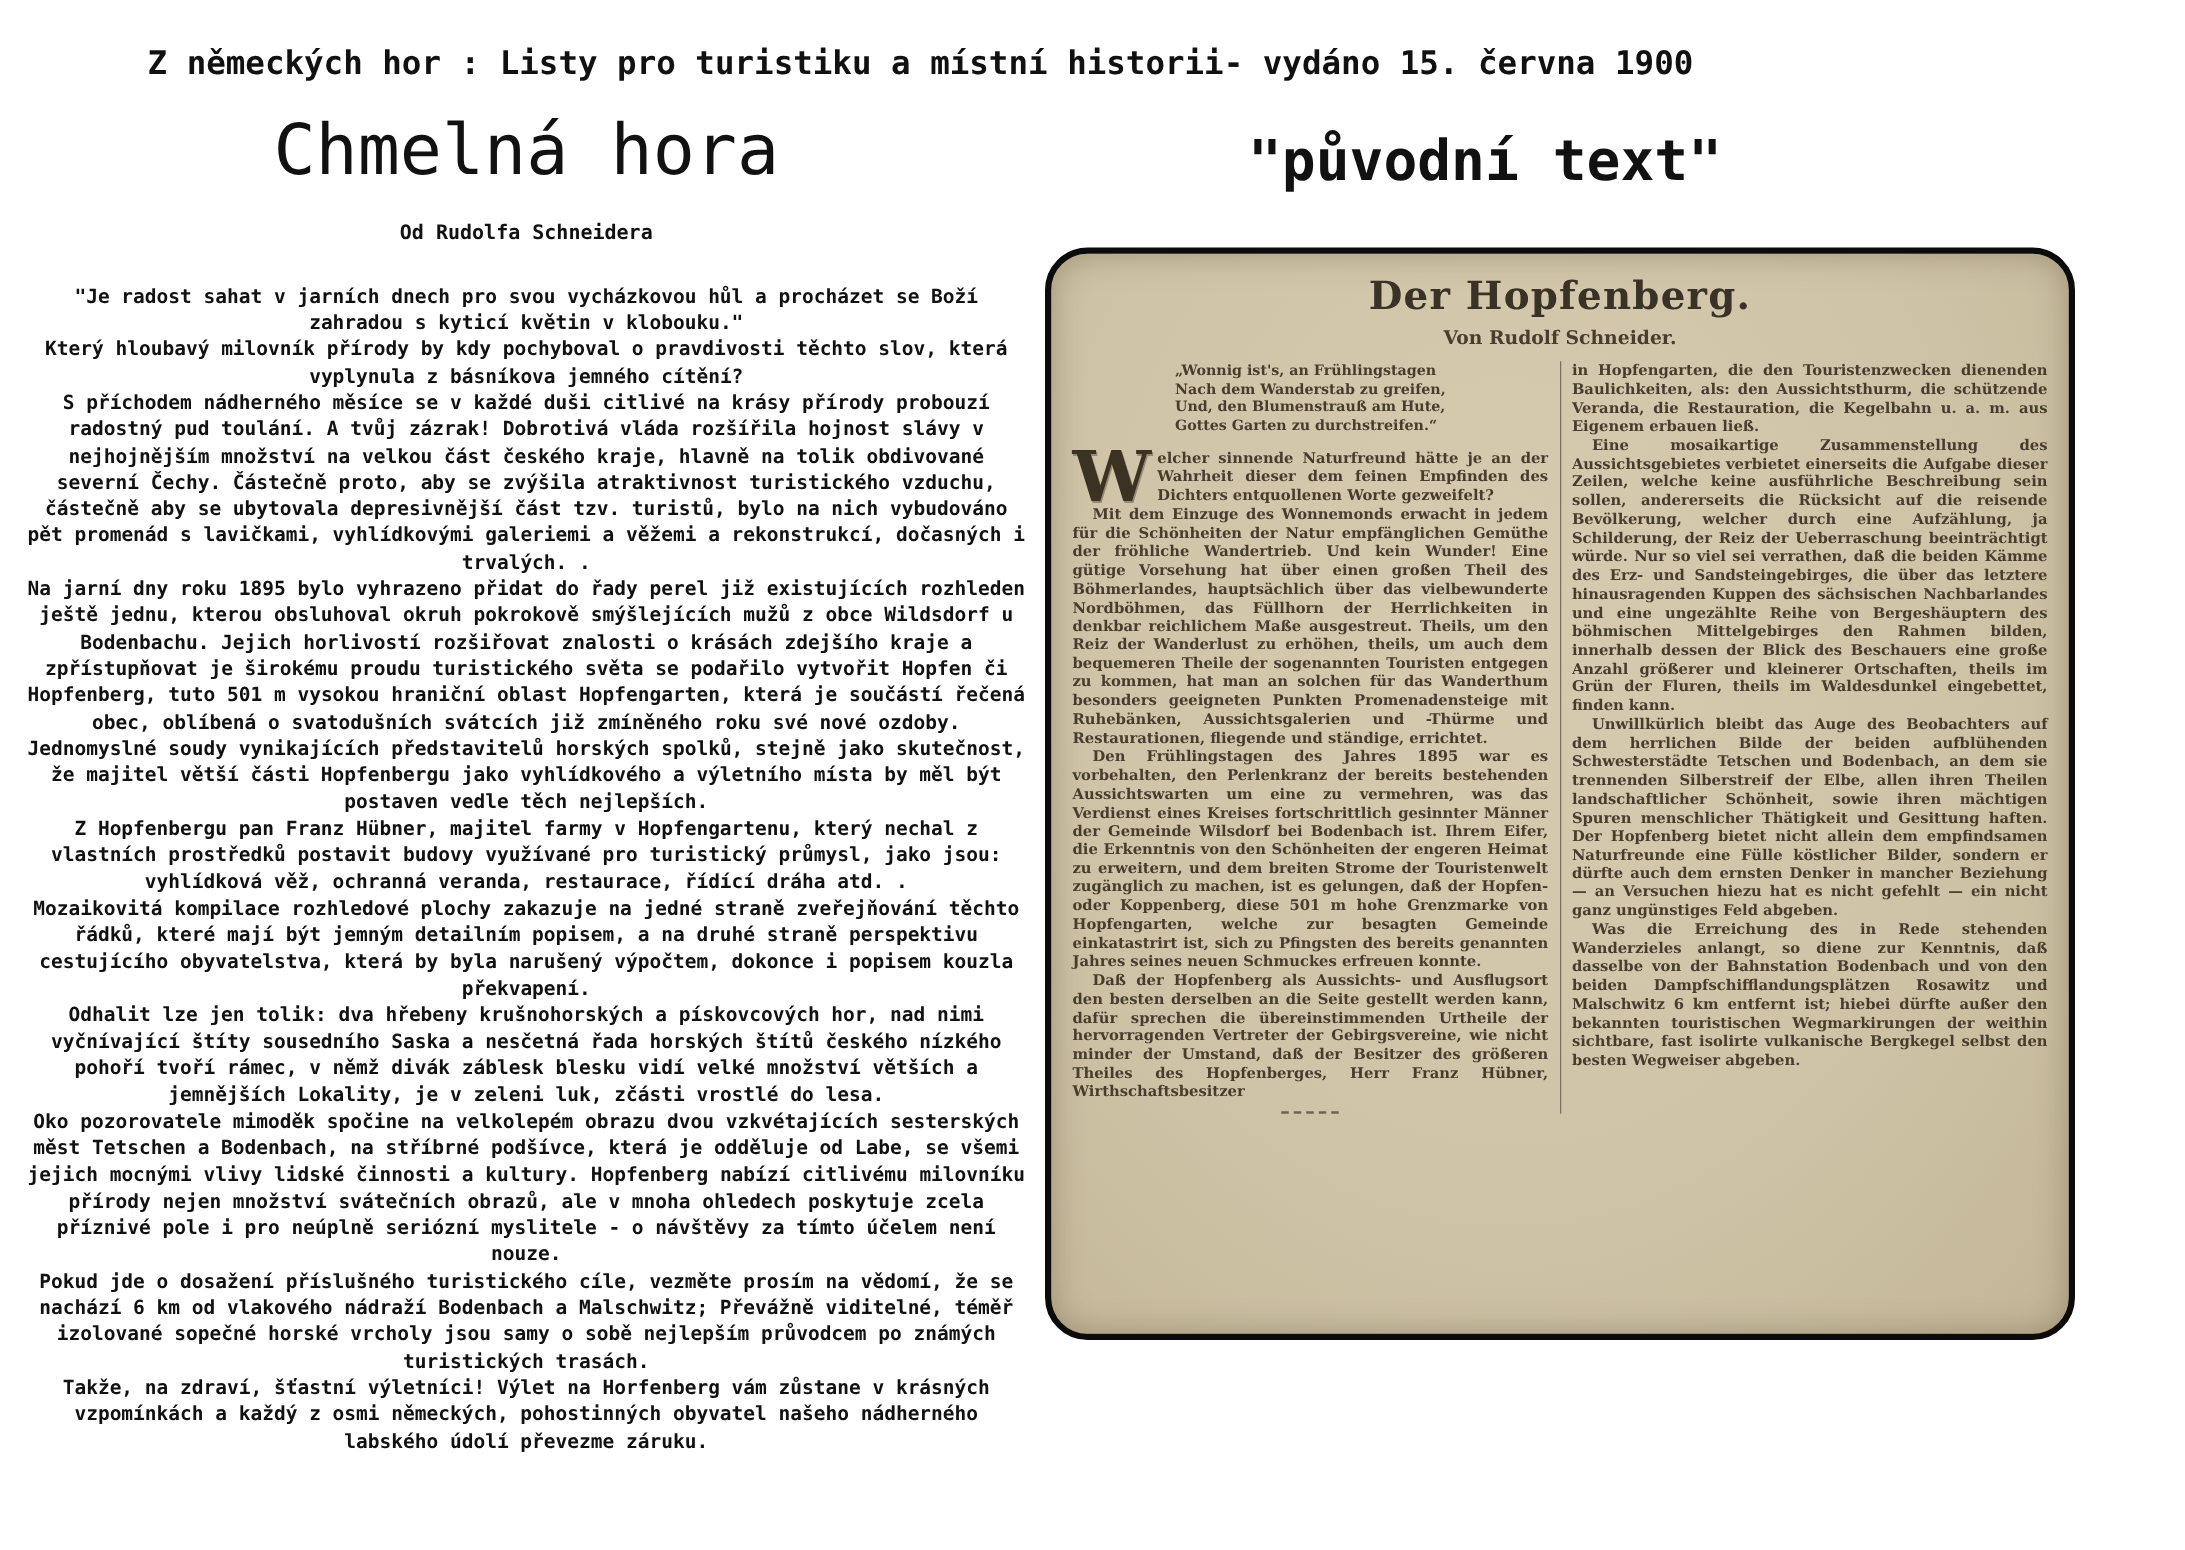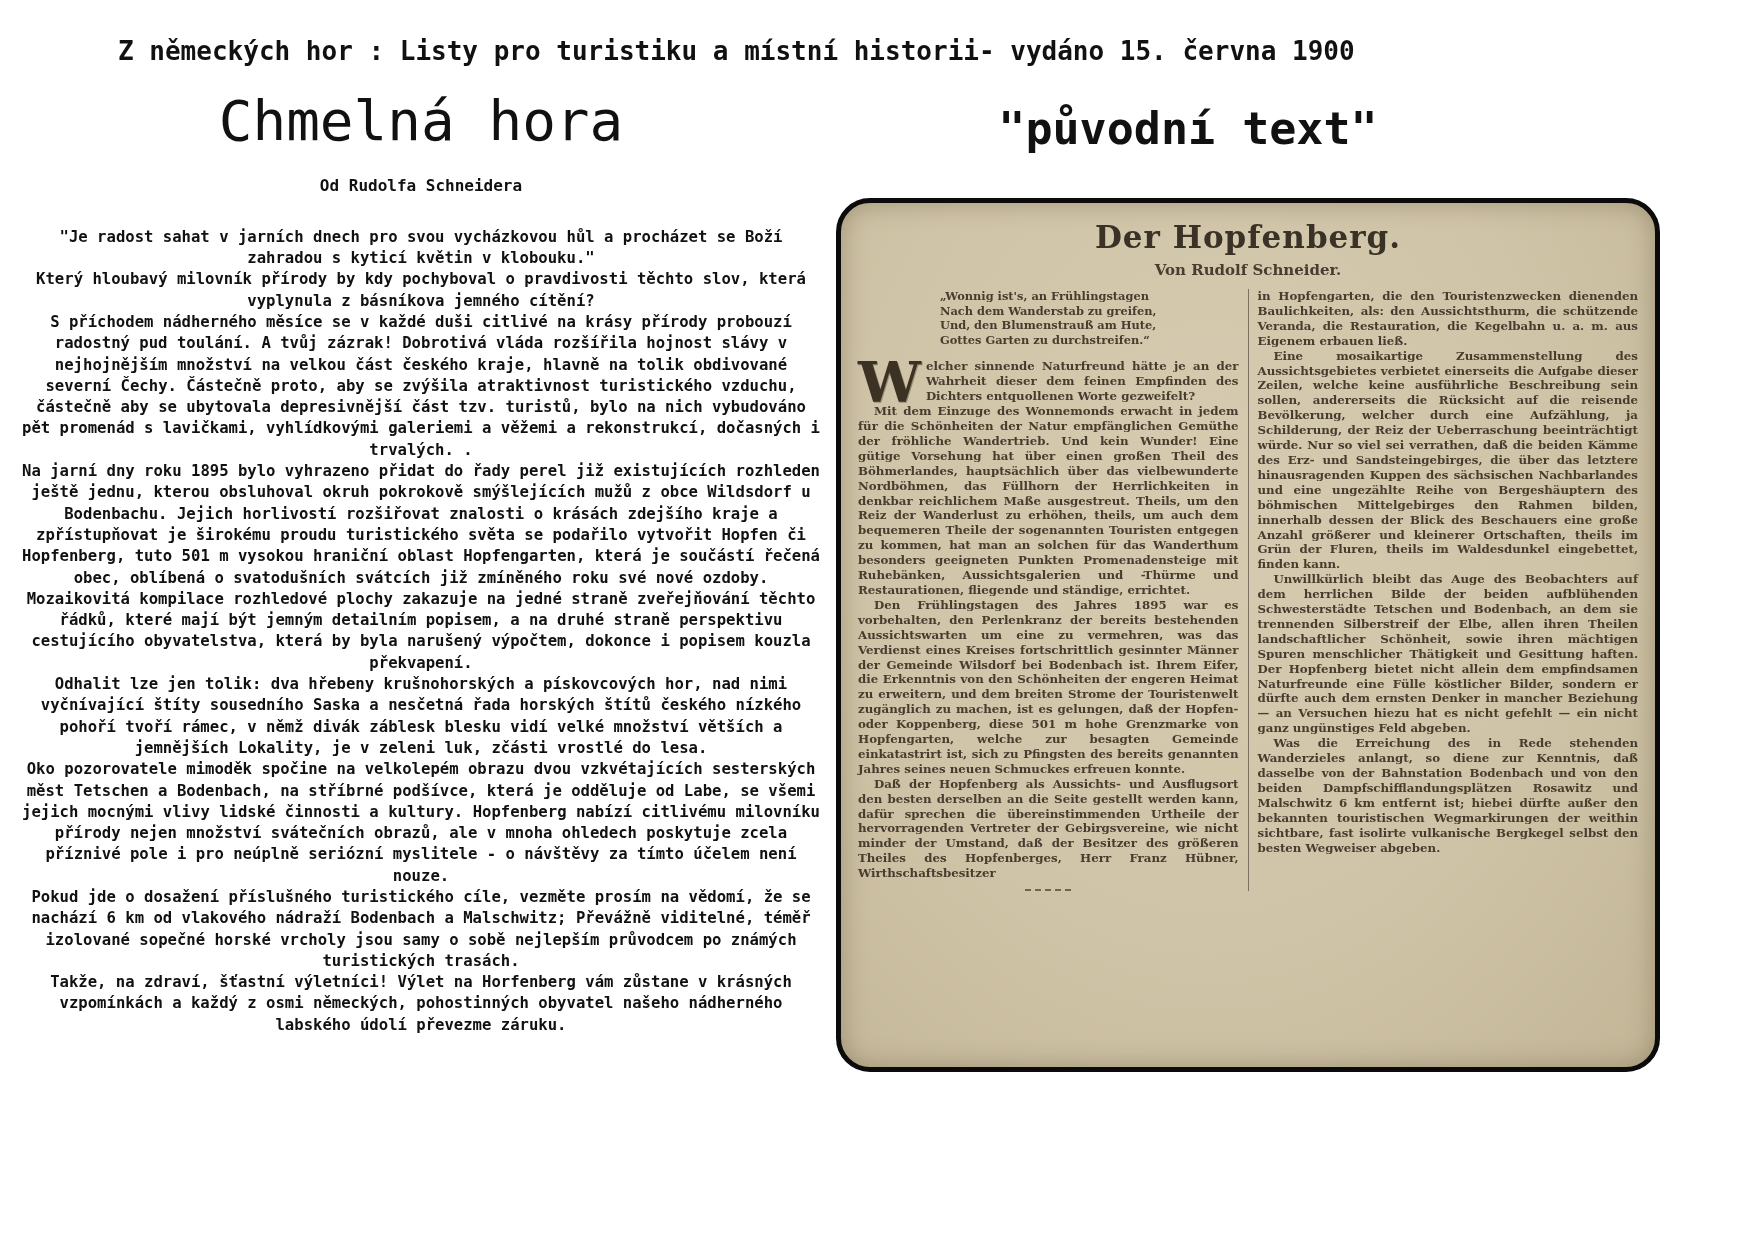--- a/index.html
+++ b/index.html
@@ -57,20 +57,22 @@
 <div class="masthead">Z německých hor : Listy pro turistiku a místní historii- vydáno 15. června 1900</div>
 
 <div class="left-col">
   <h1 class="cz-title">Chmelná hora</h1>
   <div class="cz-byline">Od Rudolfa Schneidera</div>
   <div class="cz-body">
     <p>"Je radost sahat v jarních dnech pro svou vycházkovou hůl a procházet se Boží zahradou s kyticí květin v klobouku."</p>
     <p>Který hloubavý milovník přírody by kdy pochyboval o pravdivosti těchto slov, která vyplynula z básníkova jemného cítění?</p>
     <p>S příchodem nádherného měsíce se v každé duši citlivé na krásy přírody probouzí radostný pud toulání. A tvůj zázrak! Dobrotivá vláda rozšířila hojnost slávy v nejhojnějším množství na velkou část českého kraje, hlavně na tolik obdivované severní Čechy. Částečně proto, aby se zvýšila atraktivnost turistického vzduchu, částečně aby se ubytovala depresivnější část tzv. turistů, bylo na nich vybudováno pět promenád s lavičkami, vyhlídkovými galeriemi a věžemi a rekonstrukcí, dočasných i trvalých. .</p>
     <p>Na jarní dny roku 1895 bylo vyhrazeno přidat do řady perel již existujících rozhleden ještě jednu, kterou obsluhoval okruh pokrokově smýšlejících mužů z obce Wildsdorf u Bodenbachu. Jejich horlivostí rozšiřovat znalosti o krásách zdejšího kraje a zpřístupňovat je širokému proudu turistického světa se podařilo vytvořit Hopfen či Hopfenberg, tuto 501 m vysokou hraniční oblast Hopfengarten, která je součástí řečená obec, oblíbená o svatodušních svátcích již zmíněného roku své nové ozdoby.</p>
+    <p>Jednomyslné soudy vynikajících představitelů horských spolků, stejně jako skutečnost, že majitel větší části Hopfenbergu jako vyhlídkového a výletního místa by měl být postaven vedle těch nejlepších.</p>
+    <p>Z Hopfenbergu pan Franz Hübner, majitel farmy v Hopfengartenu, který nechal z vlastních prostředků postavit budovy využívané pro turistický průmysl, jako jsou: vyhlídková věž, ochranná veranda, restaurace, řídící dráha atd. .</p>
     <p>Mozaikovitá kompilace rozhledové plochy zakazuje na jedné straně zveřejňování těchto řádků, které mají být jemným detailním popisem, a na druhé straně perspektivu cestujícího obyvatelstva, která by byla narušený výpočtem, dokonce i popisem kouzla překvapení.</p>
     <p>Odhalit lze jen tolik: dva hřebeny krušnohorských a pískovcových hor, nad nimi vyčnívající štíty sousedního Saska a nesčetná řada horských štítů českého nízkého pohoří tvoří rámec, v němž divák záblesk blesku vidí velké množství větších a jemnějších Lokality, je v zeleni luk, zčásti vrostlé do lesa.</p>
     <p>Oko pozorovatele mimoděk spočine na velkolepém obrazu dvou vzkvétajících sesterských měst Tetschen a Bodenbach, na stříbrné podšívce, která je odděluje od Labe, se všemi jejich mocnými vlivy lidské činnosti a kultury. Hopfenberg nabízí citlivému milovníku přírody nejen množství svátečních obrazů, ale v mnoha ohledech poskytuje zcela příznivé pole i pro neúplně seriózní myslitele - o návštěvy za tímto účelem není nouze.</p>
     <p>Pokud jde o dosažení příslušného turistického cíle, vezměte prosím na vědomí, že se nachází 6 km od vlakového nádraží Bodenbach a Malschwitz; Převážně viditelné, téměř izolované sopečné horské vrcholy jsou samy o sobě nejlepším průvodcem po známých turistických trasách.</p>
     <p>Takže, na zdraví, šťastní výletníci! Výlet na Horfenberg vám zůstane v krásných vzpomínkách a každý z osmi německých, pohostinných obyvatel našeho nádherného labského údolí převezme záruku.</p>
   </div>
 </div>
 
 <div class="scan-label">"původní text"</div>
 

